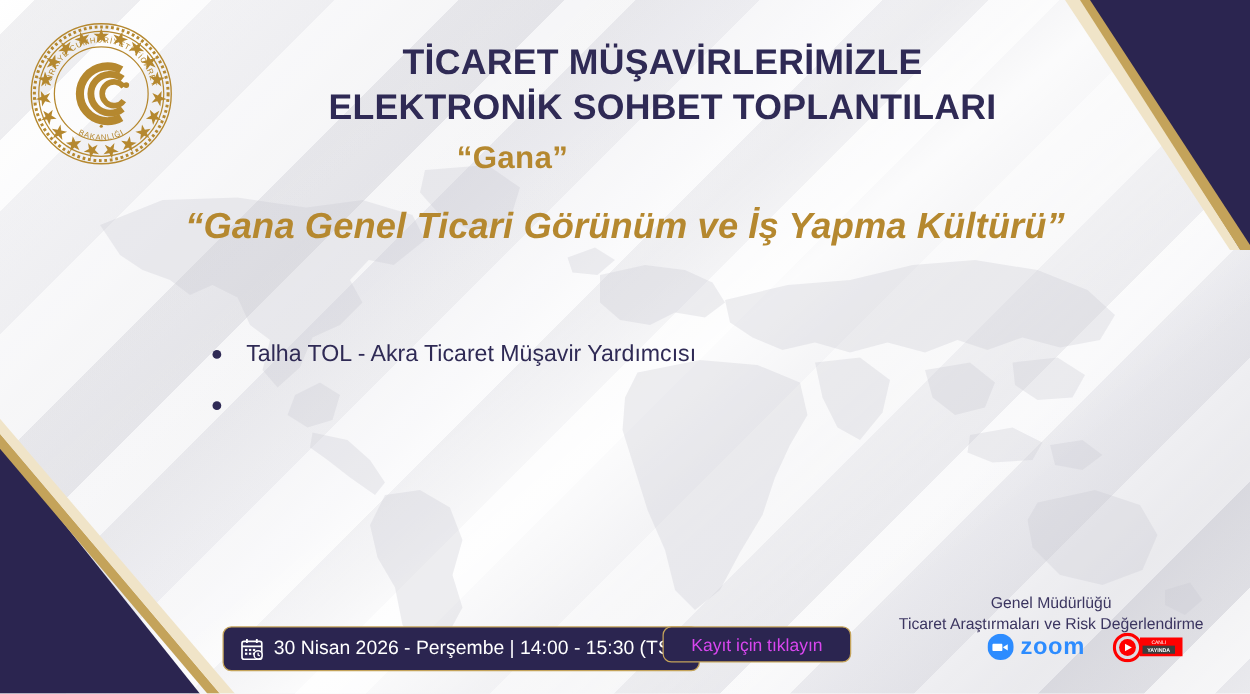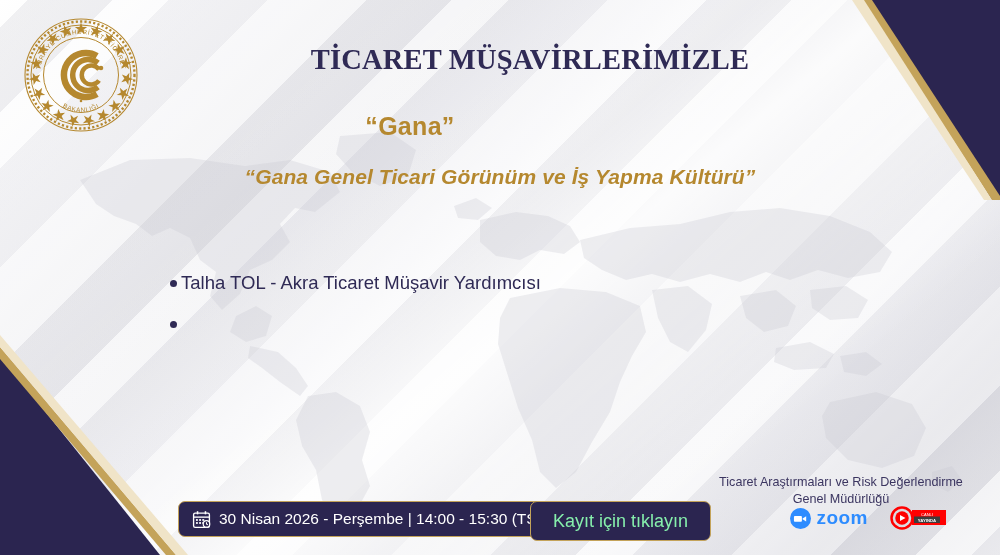--- a/index.html
+++ b/index.html
@@ -67,24 +67,23 @@
   
   .logo {
     position:absolute; left:22px; top:16px;
     width:118px; height:118px;
   }
   .logo svg { width:100%; height:100%; display:block; }
 
   
   .title-block {
     position:absolute;
-    left:150px; top:42px;
+    left:150px; top:32px;
     width:760px;
     text-align:center;
-    font-family:Liberation Serif, serif;
   }
   .title-line {
     font-size:28.5px;
     font-weight:bold;
     color:#2f2a55;
     letter-spacing:0.2px;
     line-height:1.28;
     white-space:nowrap;
   }
   .country {
@@ -93,37 +92,37 @@
     text-align:center;
     font-size:25px;
     font-weight:bold;
     color:#b5882f;
     letter-spacing:0.3px;
   }
   .topic {
     position:absolute;
     left:0; top:165px; width:1000px;
     text-align:center;
-    font-size:21px;
+    font-size:29px;
     font-weight:bold;
     font-style:italic;
     color:#b5882f;
     letter-spacing:0.1px;
   }
 
   
   .speakers {
     position:absolute;
     left:170px; top:272px;
     width:720px;
   }
   .speaker {
     display:flex;
     align-items:center;
-    gap:4px;
+    gap:20px;
     margin-bottom:27px;
     color:#2f2a55;
     font-size:18.5px;
     white-space:nowrap;
   }
   .bullet {
     width:7px; height:7px;
     border-radius:50%;
     background:#2f2a55;
     flex:none;
@@ -143,48 +142,48 @@
     color:#ffffff;
     font-size:15.5px;
     white-space:nowrap;
   }
   .cal-icon { width:19px; height:19px; flex:none; }
   .cal-icon svg { width:100%; height:100%; display:block; }
 
   .register-btn {
     position:absolute;
     left:530px; top:501px;
-    height:40px;
+    height:29px;
     display:flex; align-items:center; justify-content:center;
     padding:0 22px;
     background:#2b2550;
     border:1.6px solid #c4a35a;
     border-radius:7px;
-    color:#86efac;
-    font-size:18px;
+    color:#d946ef;
+    font-size:14px;
     white-space:nowrap;
     cursor:pointer;
   }
 
   
   .dept {
     position:absolute;
     right:14px; top:474px;
     width:290px;
     text-align:center;
     color:#3b3560;
     font-size:12.6px;
     line-height:1.32;
   }
   .brandrow {
     position:absolute;
     right:52px; top:506px;
     display:flex; align-items:center; gap:22px;
   }
-  .zoom-logo { display:flex; align-items:center; gap:5px; }
+  .zoom-logo { display:flex; align-items:flex-start; gap:5px; }
   .zoom-mark { width:21px; height:21px; }
   .zoom-mark svg { width:100%; height:100%; display:block; }
   .zoom-word {
     font-size:19px; font-weight:bold;
     color:#2d8cff; letter-spacing:0.5px;
   }
   .yt-live { width:58px; height:24px; }
   .yt-live svg { width:100%; height:100%; display:block; }
 </style>
 </head>
@@ -288,20 +287,21 @@
         <path d="M 75 40 A 22 22 0 1 0 75 78" stroke-width="6.5"></path>
         <path d="M 76 47 A 15.5 15.5 0 1 0 76 71" stroke-width="5.5"></path>
         <path d="M 77 53.5 A 9.5 9.5 0 1 0 77 64.5" stroke-width="4.5"></path>
       </g>
       <circle cx="79" cy="52" r="2.3" fill="#b5882f"></circle>
     </svg>
   </div>
 
   <div class="title-block">
     <div class="title-line">TİCARET MÜŞAVİRLERİMİZLE</div>
+    <div class="title-line">ELEKTRONİK SOHBET TOPLANTILARI</div>
   </div>
 
   <div class="country">“Gana”</div>
   <div class="topic">“Gana Genel Ticari Görünüm ve İş Yapma Kültürü”</div>
 
   <div class="speakers">
     <div class="speaker">
       <span class="bullet"></span>
       <span>Talha TOL - Akra Ticaret Müşavir Yardımcısı</span>
     </div>
@@ -330,22 +330,22 @@
       </svg>
     </span>
     <span>30 Nisan 2026 - Perşembe | 14:00 - 15:30 (TSİ)</span>
   </div>
 
   <div class="register-btn">
     <span>Kayıt için tıklayın</span>
   </div>
 
   <div class="dept">
+    <div>Genel Müdürlüğü</div>
     <div>Ticaret Araştırmaları ve Risk Değerlendirme</div>
-    <div>Genel Müdürlüğü</div>
   </div>
 
   <div class="brandrow">
     <div class="zoom-logo">
       <span class="zoom-mark">
         <svg viewBox="0 0 24 24" xmlns="http://www.w3.org/2000/svg">
           <circle cx="12" cy="12" r="12" fill="#2d8cff"></circle>
           <path d="M5.5 9.2h7.1c0.55 0 1 0.45 1 1v4.6c0 0.55-0.45 1-1 1H5.5c-0.55 0-1-0.45-1-1v-4.6c0-0.55 0.45-1 1-1z" fill="#ffffff"></path>
           <path d="M14.4 12.1l4.1-2.6v5.9l-4.1-2.5z" fill="#ffffff"></path>
         </svg>

